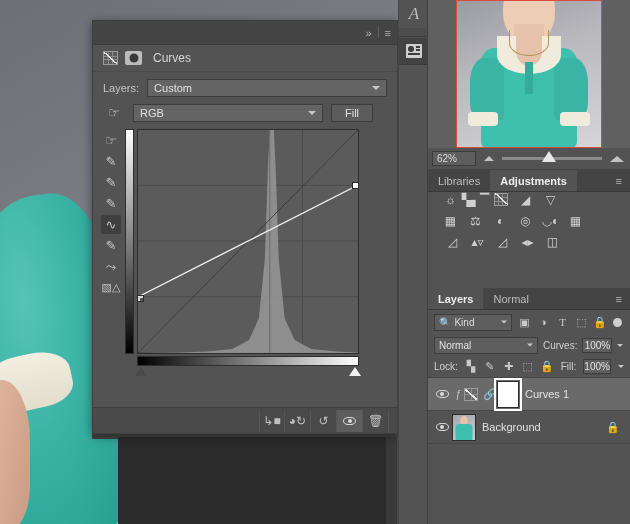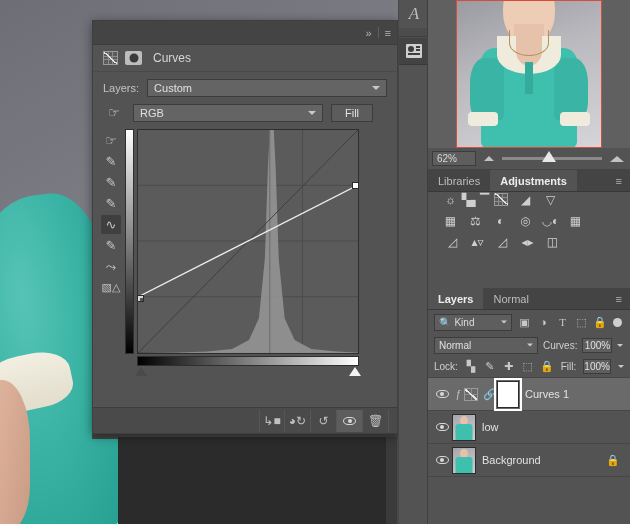--- a/index.html
+++ b/index.html
@@ -654,30 +654,23 @@
         <span class="eye-shape"></span>
       </div>
       <span class="clip-glyph">ƒ</span>
       <span class="adjust-glyph"></span>
       <span class="link-glyph">🔗</span>
       <span class="mask-thumb"></span>
       <span class="layer-name">Curves 1</span>
     </div>
 
 
+
     <div class="layer-row">
       <div class="eye">
         <span class="eye-shape"></span>
       </div>
       <span class="thumb thumb-person"></span>
-      <span class="layer-name">low</span>
-    </div>
-
-    <div class="layer-row">
-      <div class="eye">
-        <span class="eye-shape"></span>
-      </div>
-      <span class="thumb thumb-person"></span>
       <span class="layer-name">Background</span>
       <span class="lock-glyph">🔒</span>
     </div>
   </div>
 </div>
 
 </body></html>

